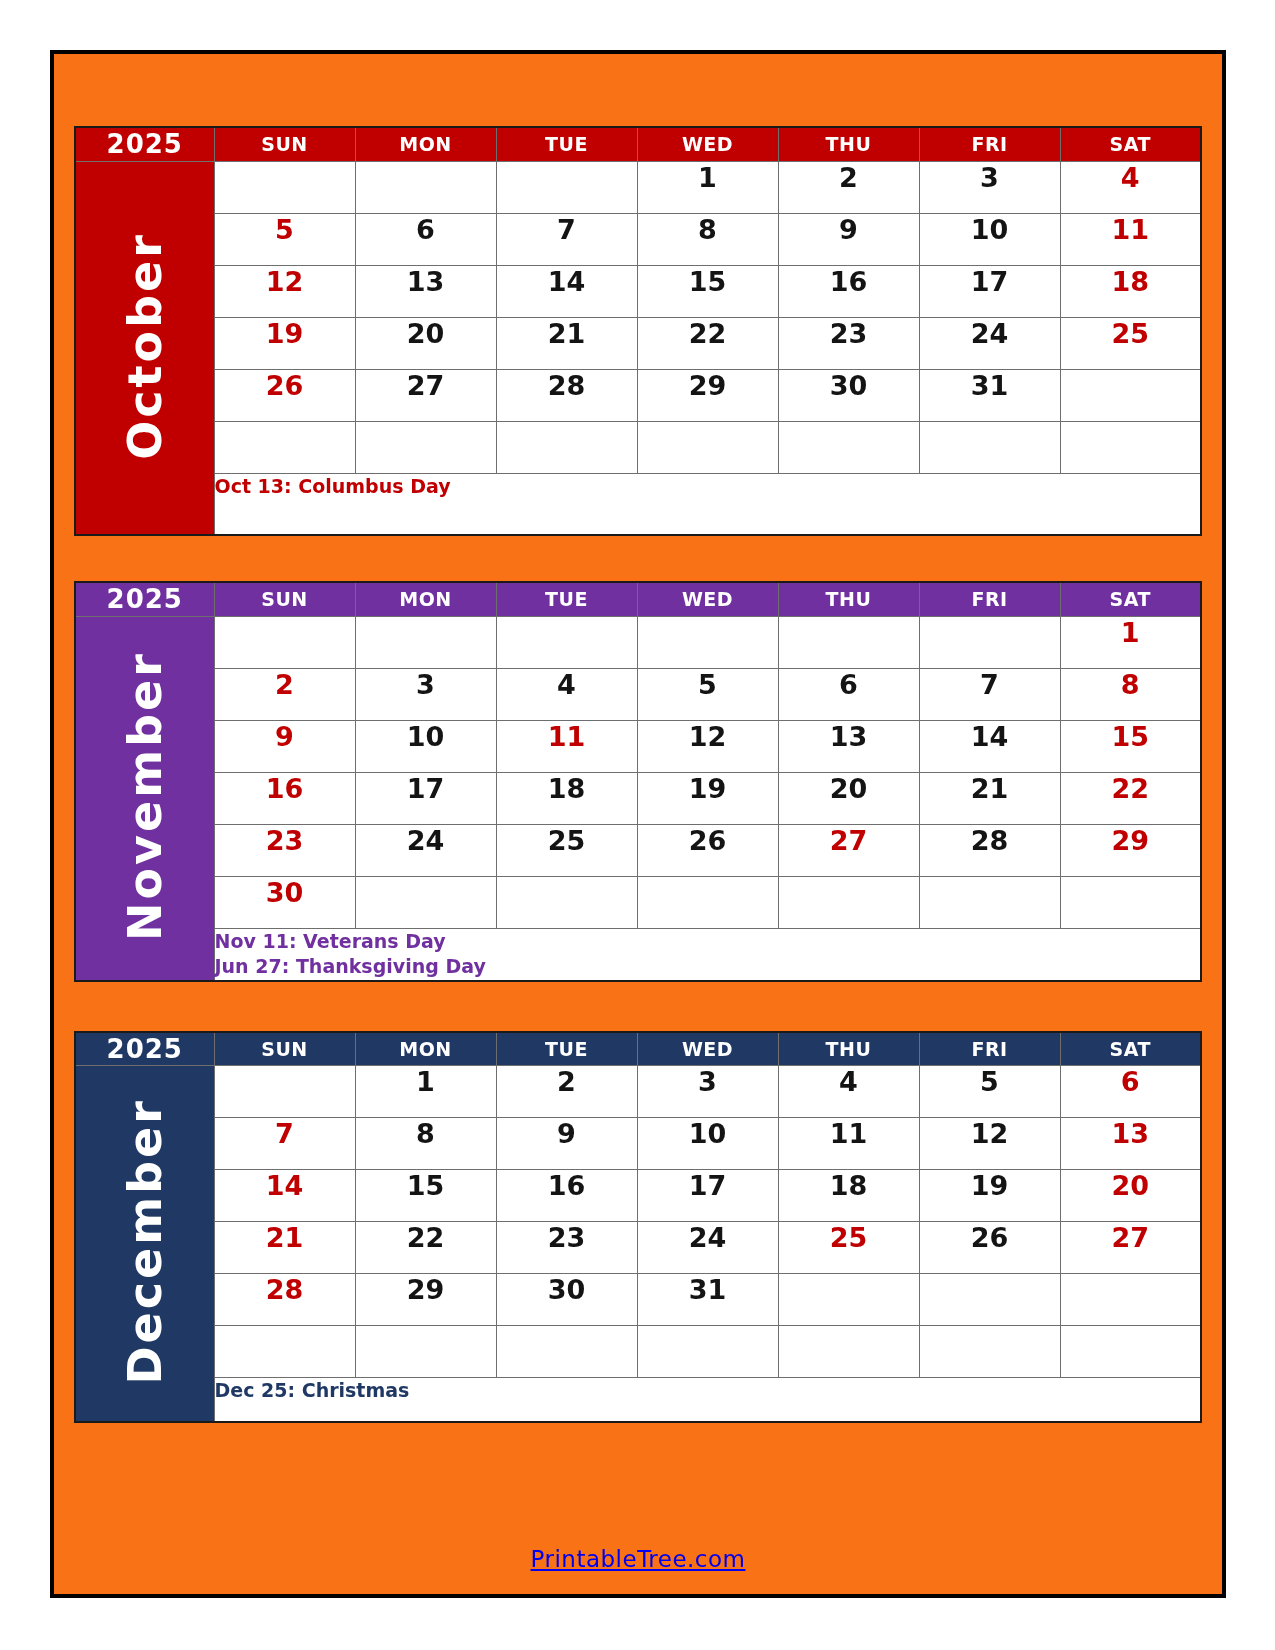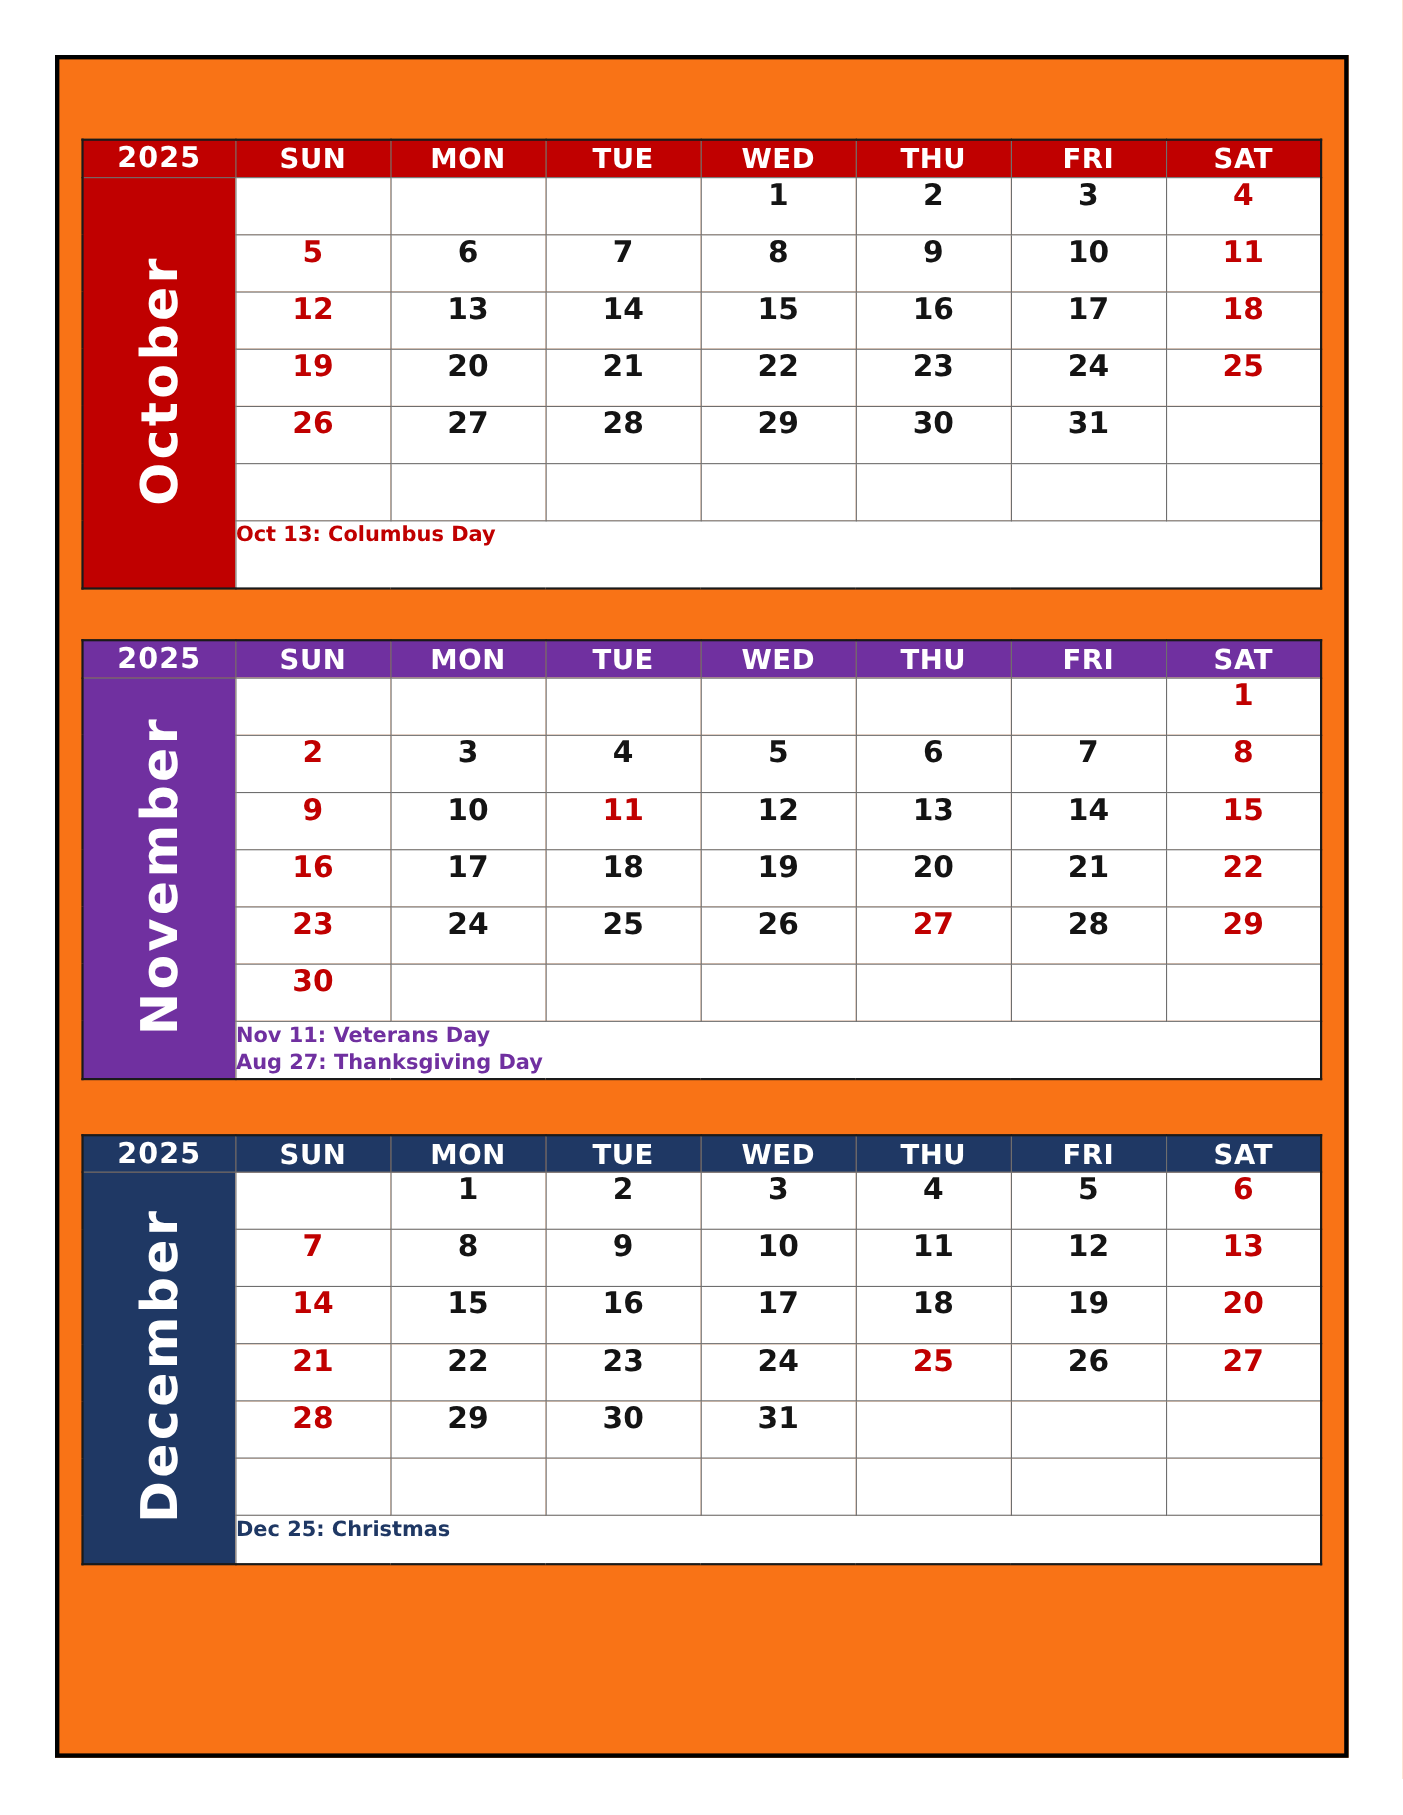--- a/index.html
+++ b/index.html
@@ -50,21 +50,21 @@
     font-size: 26px;
     font-weight: bold;
     text-align: center;
     letter-spacing: 1px;
     border-bottom: 2px solid #3c3c3c;
   }
   th.day-head {
     background: var(--theme);
     color: #ffffff;
     height: 34px;
-    font-size: 25px;
+    font-size: 19px;
     font-weight: bold;
     text-align: center;
     letter-spacing: 0.5px;
     border-bottom: 2px solid #3c3c3c;
   }
   td.month-band {
     background: var(--theme);
     text-align: center;
     vertical-align: middle;
     border-right: 2px solid #1a1a1a;
@@ -285,21 +285,21 @@
               <td class="date-cell"></td>
               <td class="date-cell"></td>
               <td class="date-cell"></td>
               <td class="date-cell"></td>
               <td class="date-cell"></td>
               <td class="date-cell"></td>
             </tr>
             <tr>
               <td class="holiday-cell" colspan="7">
                 <div>Nov 11: Veterans Day</div>
-                <div>Aug 27: Thanksgiving Day</div>
+                <div>Jun 27: Thanksgiving Day</div>
               </td>
             </tr>
           </tbody>
         </table>
         <table class="month m-dec" style="--theme: #1F3864; --red: #C00000;">
           <colgroup>
             <col class="col-band">
             <col>
             <col>
             <col>
@@ -377,14 +377,17 @@
               <td class="date-cell"></td>
             </tr>
             <tr>
               <td class="holiday-cell" colspan="7">
                 <div>Dec 25: Christmas</div>
               </td>
             </tr>
           </tbody>
         </table>
       </div>
+    <div class="footer">
+      <a href="#">PrintableTree.com</a>
+    </div>
   </div>
 </div>
 
 </body></html>

